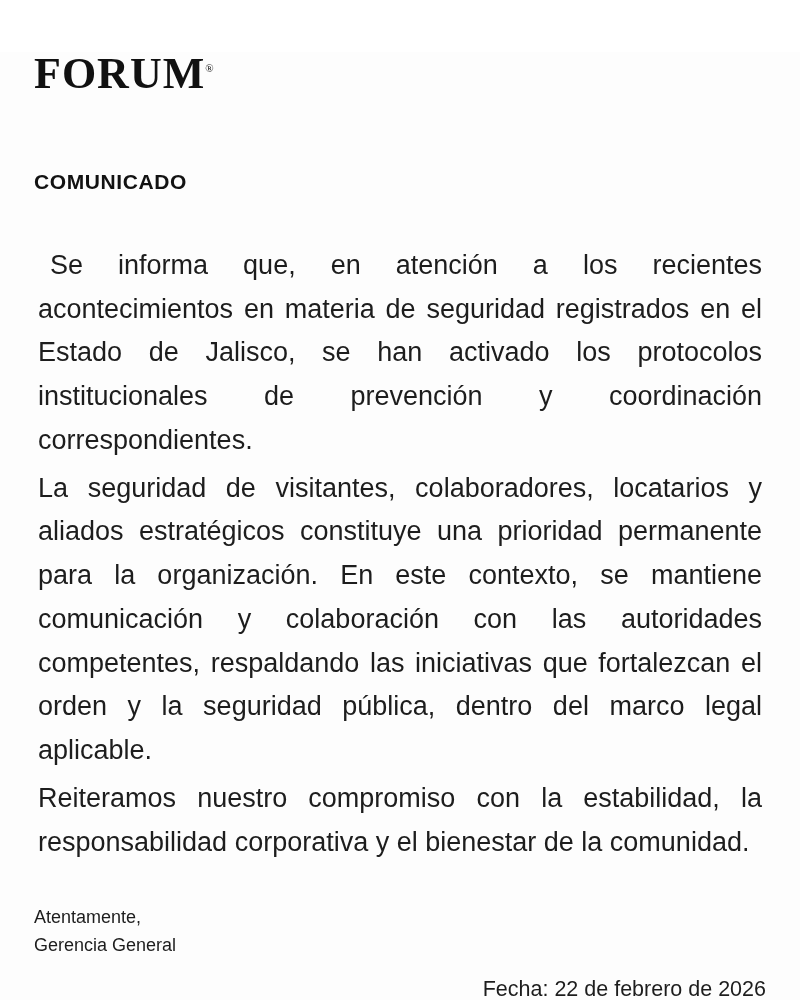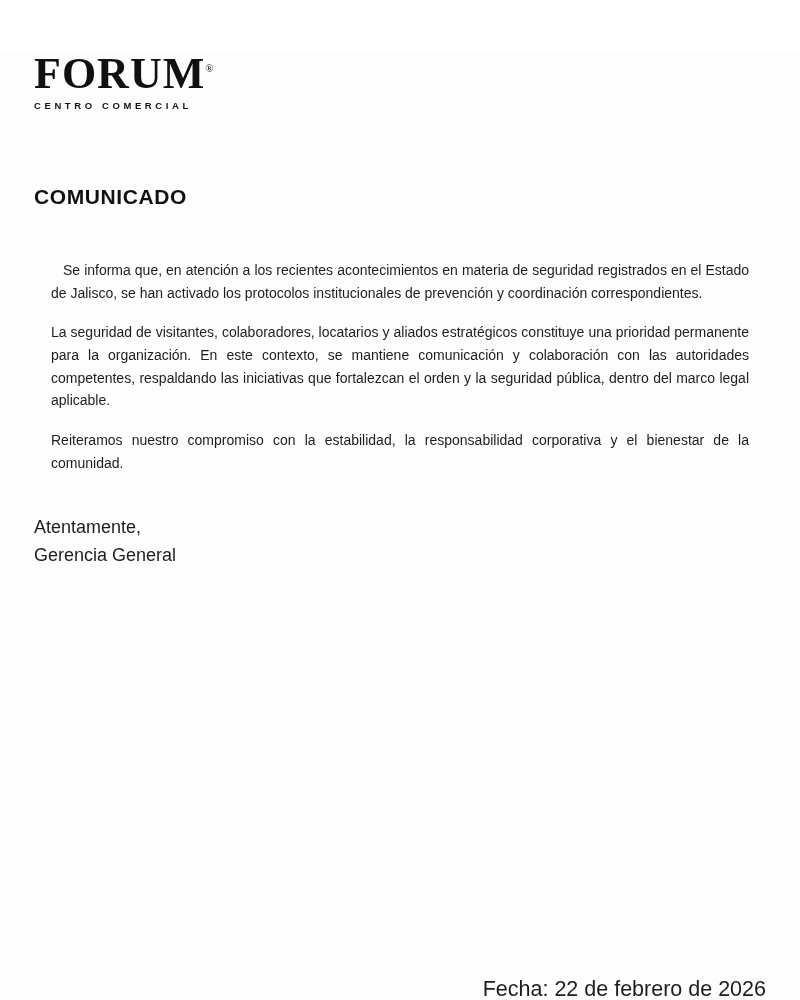--- a/index.html
+++ b/index.html
@@ -70,24 +70,24 @@
     font-size: 21px;
     letter-spacing: 0.6px;
     color: #121212;
   }
 
   
   .body-copy {
     margin-top: 50px;
   }
   .body-copy p {
-    margin: 17px;
+    margin: 4px;
     text-align: justify;
     text-justify: inter-word;
-    font-size: 14px;
+    font-size: 27px;
     line-height: 1.62;
     color: #1d1d1d;
     font-weight: 400;
   }
   .body-copy p.first {
     text-indent: 12px;
   }
 
   
   .signature {
@@ -110,21 +110,20 @@
     text-align: right;
   }
 </style>
 </head>
 <body>
 
 <div class="page">
 
   <div class="logo-block">
     <div class="logo-wordmark"><span>FORUM</span><span class="logo-reg">®</span></div>
-    <div class="logo-sub2">CENTRO COMERCIAL</div>
   </div>
 
   <div class="doc-title">COMUNICADO</div>
 
   <div class="body-copy">
     <p class="first">Se informa que, en atención a los recientes acontecimientos en materia de seguridad registrados en el Estado de Jalisco, se han activado los protocolos institucionales de prevención y coordinación correspondientes.</p>
     <p>La seguridad de visitantes, colaboradores, locatarios y aliados estratégicos constituye una prioridad permanente para la organización. En este contexto, se mantiene comunicación y colaboración con las autoridades competentes, respaldando las iniciativas que fortalezcan el orden y la seguridad pública, dentro del marco legal aplicable.</p>
     <p>Reiteramos nuestro compromiso con la estabilidad, la responsabilidad corporativa y el bienestar de la comunidad.</p>
   </div>
 

